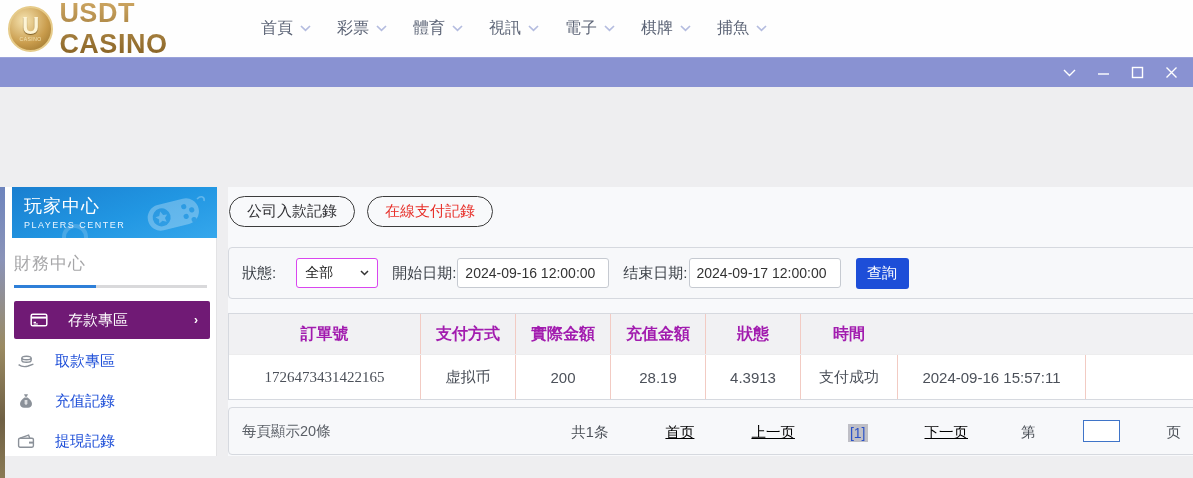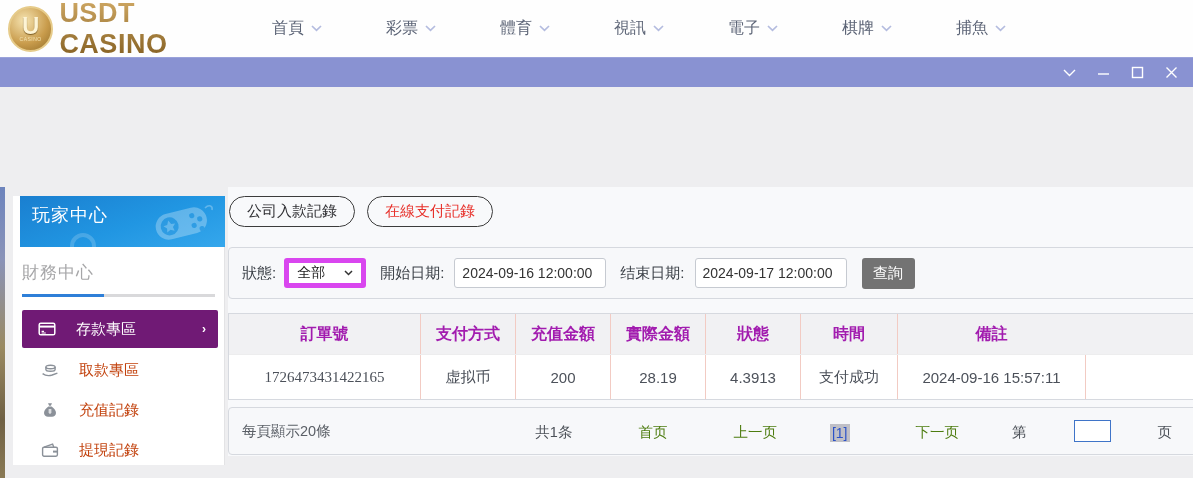--- a/index.html
+++ b/index.html
@@ -12,76 +12,76 @@
 
   
   .app-header { position:absolute; top:0; left:0; width:1193px; height:57px; background:#fefefe; display:flex; align-items:center; z-index:3; }
   .logo { display:flex; align-items:center; gap:6px; padding-left:8px; width:248px; }
   .coin { width:46px; height:46px; border-radius:50%; background:radial-gradient(circle at 35% 30%, #f5e3b0, #c99c4c 58%, #926d28); border:2px solid #e6cb8a; display:flex; flex-direction:column; align-items:center; justify-content:center; }
   .coin-u { color:#fdf4d5; font-size:24px; font-weight:bold; line-height:22px; text-shadow:0 1px 1px #7a5a1e; }
   .coin-sub { color:#f3e2b0; font-size:5px; letter-spacing:.5px; line-height:5px; }
   .logo-text { font-size:27px; font-weight:bold; letter-spacing:.5px;
     background:linear-gradient(180deg,#c9a25e 10%,#8a6527 90%);
     -webkit-background-clip:text; background-clip:text; color:transparent; }
-  .nav { display:flex; gap:64px; margin-left:24px; }
+  .nav { display:flex; gap:26px; margin-left:13px; }
   .nav-item { display:flex; align-items:center; gap:7px; font-size:16px; color:#5c6476; cursor:pointer; white-space:nowrap; }
 
   
   .titlebar { position:absolute; top:57px; left:0; width:1193px; height:30px; background:#8992d2; border-top:1px solid #9aa2da; display:flex; align-items:center; justify-content:flex-end; gap:7px; padding-right:8px; z-index:3; }
   .win-btn { width:27px; height:24px; display:flex; align-items:center; justify-content:center; cursor:pointer; }
 
   
   .bg-strip { position:absolute; left:0; top:187px; width:5px; height:291px;
     background:linear-gradient(180deg,#6d84bd 0%,#8a93b8 25%,#9a8a62 55%,#6f6044 80%,#8a7a55 100%); }
 
   
-  .sidebar { position:absolute; left:5px; top:196px; width:212px; height:269px; background:#ffffff; border-right:1px solid #e3e3e5; z-index:2;margin-left:8px; }
+  .sidebar { position:absolute; left:5px; top:187px; width:212px; height:269px; background:#ffffff; border-right:1px solid #e3e3e5; z-index:2; }
   .sidebar-header { position:relative; margin-left:7px; width:205px; height:51px; overflow:hidden;
     background:linear-gradient(160deg,#1a7fd0 0%,#2196e2 55%,#35a7ec 100%); }
   .sidebar-title { color:#fff; font-size:18px; padding:7px 0 0 12px; letter-spacing:1px; }
   .sidebar-subtitle { color:#eaf5ff; font-size:9px; letter-spacing:1.5px; padding:2px 0 0 12px; }
   .gamepad { position:absolute; right:6px; top:4px; opacity:.28; }
   .deco-circle { position:absolute; left:50px; bottom:-12px; width:26px; height:26px; border-radius:50%; border:4px solid rgba(255,255,255,.18); }
   .finance { margin:14px 0 0 9px; }
   .finance-label { color:#a6a6a8; font-size:17px; letter-spacing:1px; }
   .finance-rule { margin-top:10px; width:193px; height:3px; background:#d9d9db; }
   .finance-rule-accent { width:82px; height:3px; background:#2e7fd8; }
   .menu { margin-top:13px; }
-  .menu-item { height:40px; display:flex; align-items:center; padding-left:28px; gap:20px; font-size:15px; color:#c2410c; cursor:pointer; }
+  .menu-item { height:40px; display:flex; align-items:center; padding-left:12px; gap:20px; font-size:15px; color:#1d4ed8; cursor:pointer; }
   .menu-item .mi-icon { width:18px; height:18px; color:#8b9199; flex:0 0 18px; }
   .menu-item.active { background:#701a75; color:#ffffff; height:38px; margin:0 6px 2px 9px; padding-left:16px; border-radius:2px; }
   .menu-item.active .mi-icon { color:#ffffff; }
   .mi-caret { margin-left:auto; padding-right:12px; font-size:12px; font-weight:bold; color:#fff; }
 
   
   .main { position:absolute; left:228px; top:187px; width:1054px; height:269px; background:#f8f9fb; z-index:2; }
   .tabs { display:flex; gap:12px; padding:9px 0 0 1px; }
   .tab { height:31px; padding:0 17px; display:flex; align-items:center; border:1px solid #3c3c3c; border-radius:16px; background:#f8f9fb; font-size:15px; color:#2f2f33; cursor:pointer; white-space:nowrap; }
   .tab.active { color:#e7302a; }
 
   .filter-box { margin-top:20px; height:52px; border:1px solid #d6d9df; border-radius:4px; background:#f7f8fa; display:flex; align-items:center; padding-left:13px; font-size:15px; color:#3a3f46; }
   .f-label { white-space:nowrap; }
-  .select { margin-left:8px; width:82px; height:30px; background:#fff; border:5px solid #d946ef; border-radius:3px; display:flex; align-items:center; justify-content:space-between; padding:0 8px; font-size:14px; color:#222; cursor:pointer; }
-  .date-input { margin-left:10px; width:152px; height:30px; border:1px solid #c6cad1; border-radius:3px; background:#fff; padding:0 7px; font-size:14px; color:#333; font-family:"Liberation Sans",sans-serif; }
+  .select { margin-left:20px; width:82px; height:30px; background:#fff; border:1px solid #d946ef; border-radius:3px; display:flex; align-items:center; justify-content:space-between; padding:0 8px; font-size:14px; color:#222; cursor:pointer; }
+  .date-input { margin-left:1px; width:152px; height:30px; border:1px solid #c6cad1; border-radius:3px; background:#fff; padding:0 7px; font-size:14px; color:#333; font-family:"Liberation Sans",sans-serif; }
   .ml14 { margin-left:14px; }
-  .search-btn { margin-left:15px; width:53px; height:31px; background:#737373; border:none; border-radius:3px; color:#fff; font-size:15px; cursor:pointer; font-family:"Liberation Sans",sans-serif; }
+  .search-btn { margin-left:15px; width:53px; height:31px; background:#1d4ed8; border:none; border-radius:3px; color:#fff; font-size:15px; cursor:pointer; font-family:"Liberation Sans",sans-serif; }
 
   .table { margin-top:14px; border:1px solid #d6d9df; background:#fff; }
   .thead, .trow { display:grid; grid-template-columns:191px 95px 95px 95px 95px 97px 188px 1fr; }
   .thead { height:40px; background:#f1f1f3; }
   .th { display:flex; align-items:center; justify-content:center; font-size:16px; font-weight:bold; color:#a21caf; border-left:1px solid #f2cbc3; }
   .th:first-child { border-left:none; }
   .trow { height:45px; background:#fff; border-top:1px solid #ededee; }
   .td { display:flex; align-items:center; justify-content:center; font-size:15px; color:#4c515a; border-left:1px solid #f2cbc3; }
   .td:first-child { border-left:none;font-family:Liberation Serif, serif; }
 
   .pager { margin-top:7px; height:48px; border:1px solid #d6d9df; border-radius:4px; background:#f7f8fa; display:flex; align-items:center; justify-content:space-between; padding:0 14px 0 13px; font-size:14.5px; color:#5a5f66; }
   .pager-right { display:flex; align-items:flex-end;gap:42px; }
   .p-total { color:#4c5158; }
-  .plink { color:#4d7c0f; cursor:pointer; margin-left:24px; }
+  .plink { color:#000000; cursor:pointer; margin-left:15px;text-decoration:underline; }
   .p-current { margin-left:11px; background:#bfbfc6; color:#2b52c8; padding:1px 2px; font-size:14px; cursor:default; }
   .p-word { margin-left:11px; color:#4c5158; }
   .jump-input { margin-left:5px; width:37px; height:22px; border:1px solid #3f74c8; background:#fff; font-size:13px; padding:0 3px; }
   .p-word2 { margin-left:5px; color:#4c5158; }
 </style>
 </head>
 <body>
 
 <div class="app-header">
   <div class="logo">
@@ -158,20 +158,21 @@
         <path d="M1.5 1.5l10 10M11.5 1.5l-10 10" stroke="#ffffff" stroke-width="1.4" fill="none"></path>
       </svg>
   </span>
 </div>
 
 <div class="bg-strip"></div>
 
 <div class="sidebar">
   <div class="sidebar-header">
     <div class="sidebar-title">玩家中心</div>
+    <div class="sidebar-subtitle">PLAYERS CENTER</div>
     <svg class="gamepad" width="72" height="44" viewBox="0 0 72 44">
       <g transform="rotate(-14 36 22)" fill="#ffffff">
         <rect x="8" y="10" width="52" height="26" rx="13"></rect>
         <circle cx="22" cy="23" r="9" fill="#3f9fe0"></circle>
         <path d="M22 17l2 4 4 .5-3 3 .8 4-3.8-2-3.8 2 .8-4-3-3 4-.5z" fill="#ffffff"></path>
         <circle cx="46" cy="18" r="2.6" fill="#3f9fe0"></circle>
         <circle cx="53" cy="23" r="2.6" fill="#3f9fe0"></circle>
         <circle cx="46" cy="28" r="2.6" fill="#3f9fe0"></circle>
         <circle cx="53" cy="33" r="2.6" fill="#3f9fe0"></circle>
       </g>
@@ -247,25 +248,24 @@
     <input class="date-input" type="text" value="2024-09-16 12:00:00" style="">
     <span class="f-label ml14">结束日期:</span>
     <input class="date-input" type="text" value="2024-09-17 12:00:00" style="">
     <button class="search-btn">查詢</button>
   </div>
 
   <div class="table">
     <div class="thead">
       <div class="th">訂單號</div>
       <div class="th">支付方式</div>
+      <div class="th">實際金額</div>
       <div class="th">充值金額</div>
-      <div class="th">實際金額</div>
       <div class="th">狀態</div>
       <div class="th">時間</div>
-      <div class="th">備註</div>
     </div>
     <div class="trow">
       <div class="td">1726473431422165</div>
       <div class="td">虚拟币</div>
       <div class="td">200</div>
       <div class="td">28.19</div>
       <div class="td">4.3913</div>
       <div class="td">支付成功</div>
       <div class="td">2024-09-16 15:57:11</div>
       <div class="td"></div>

